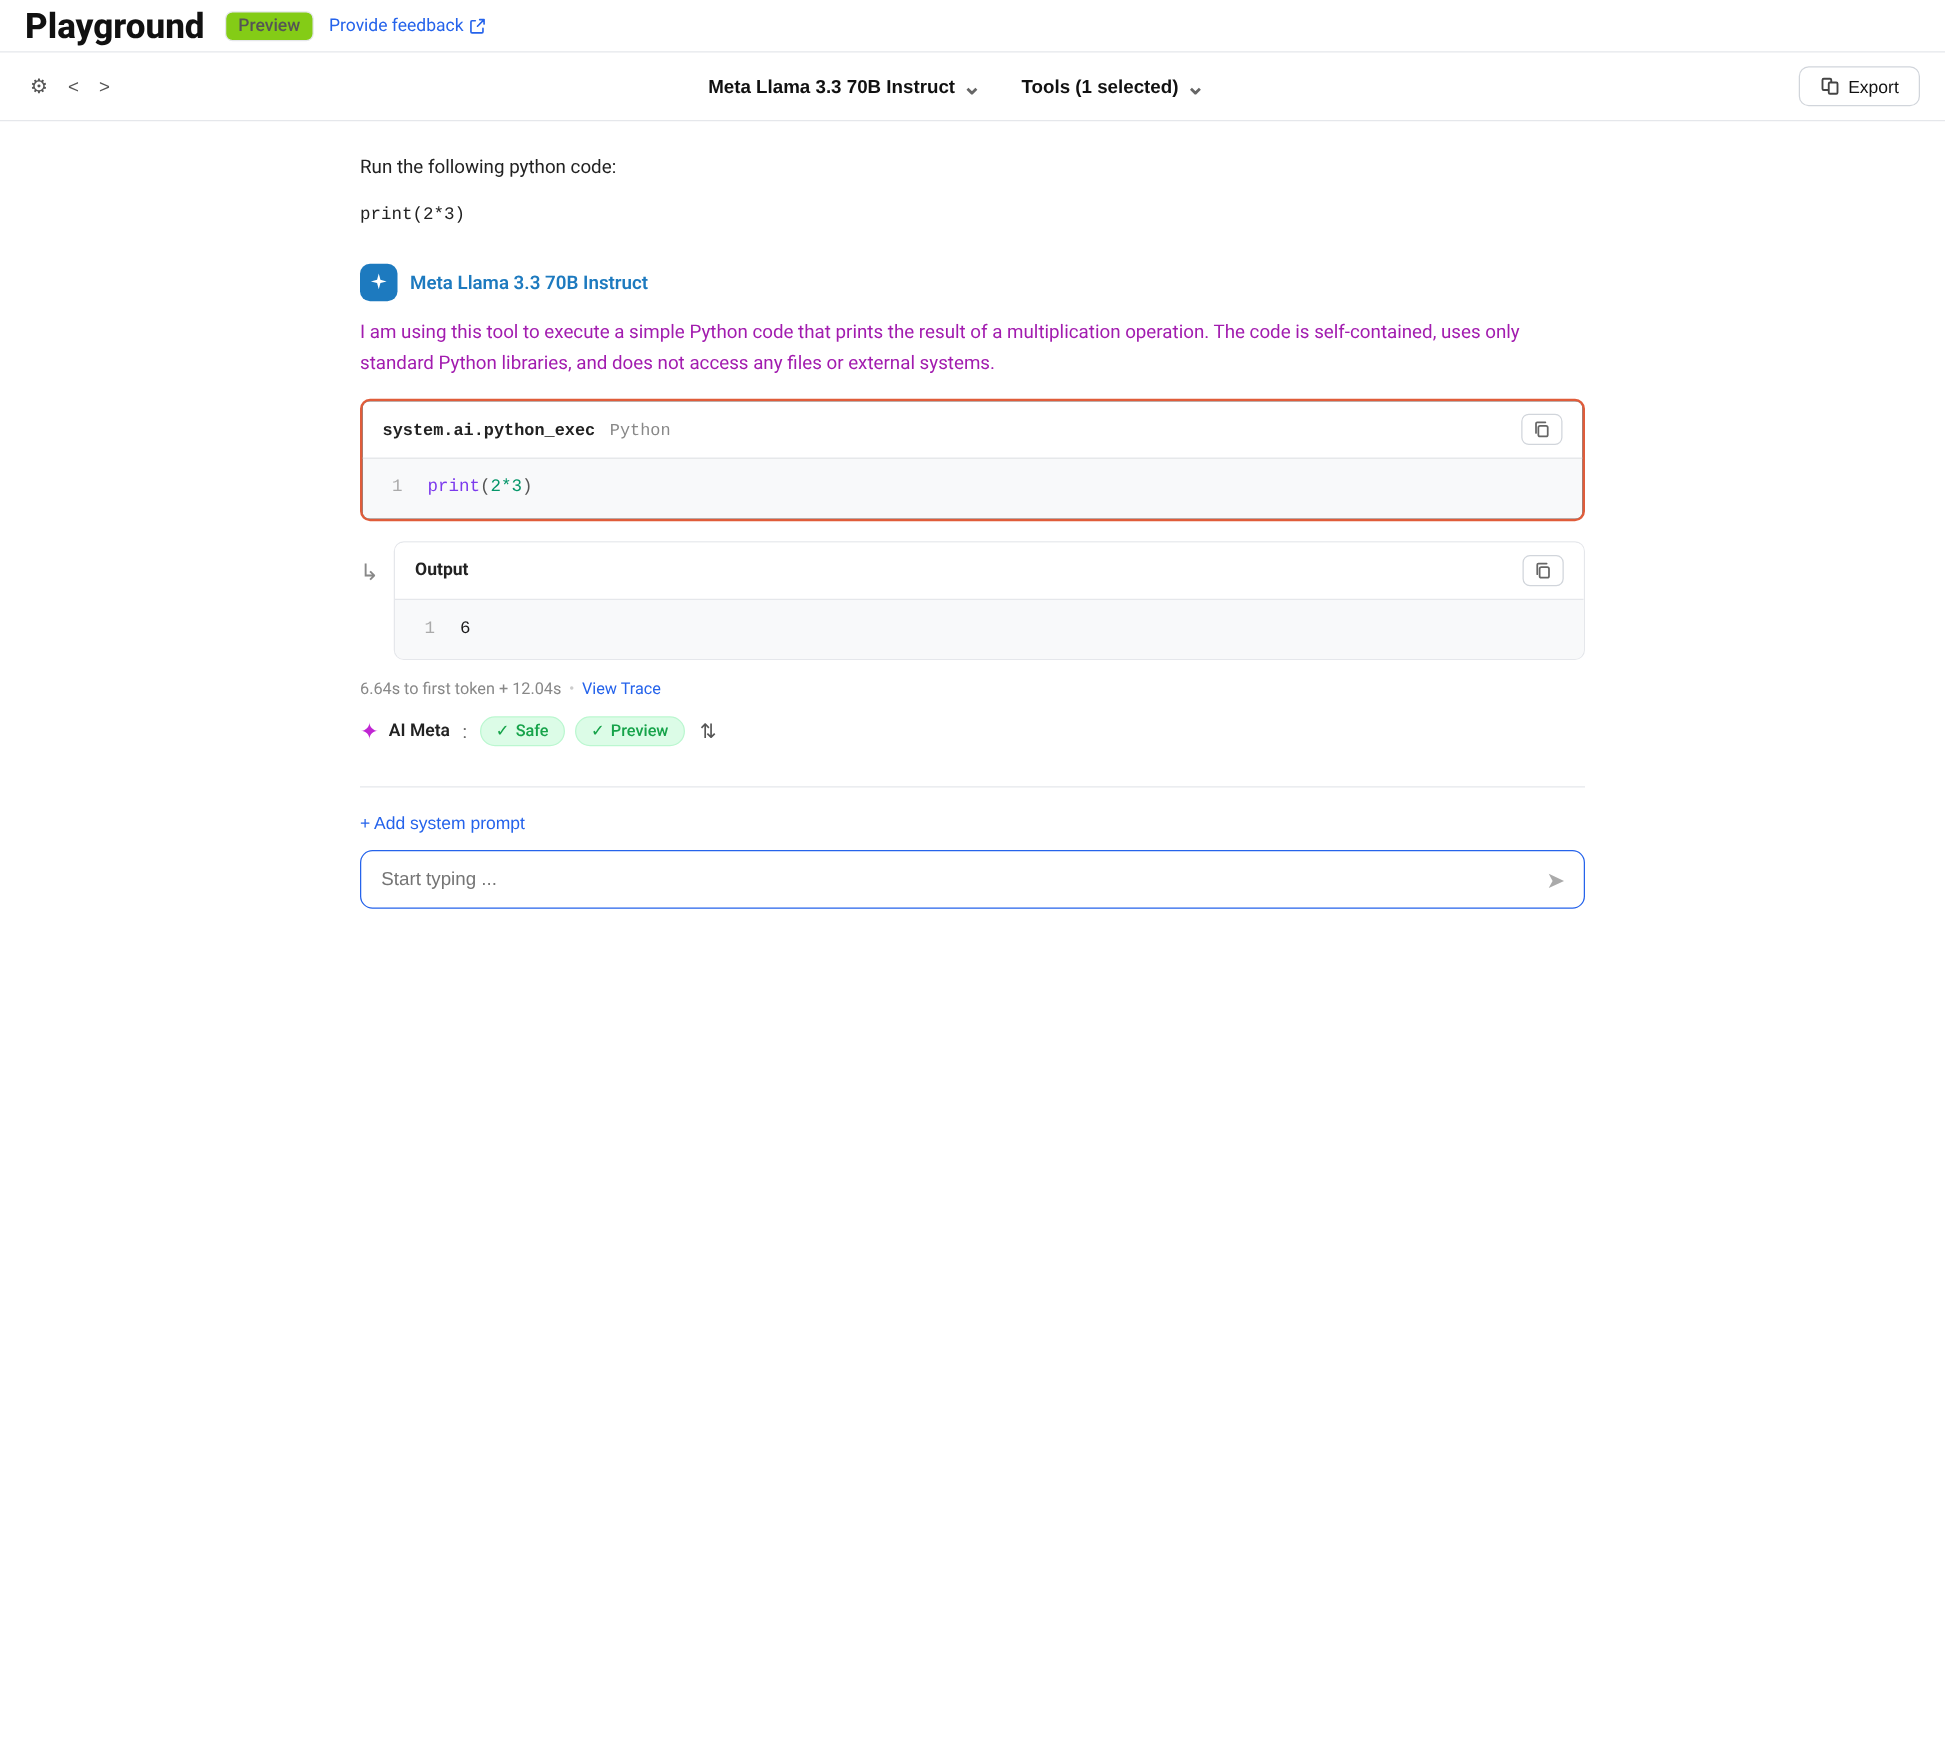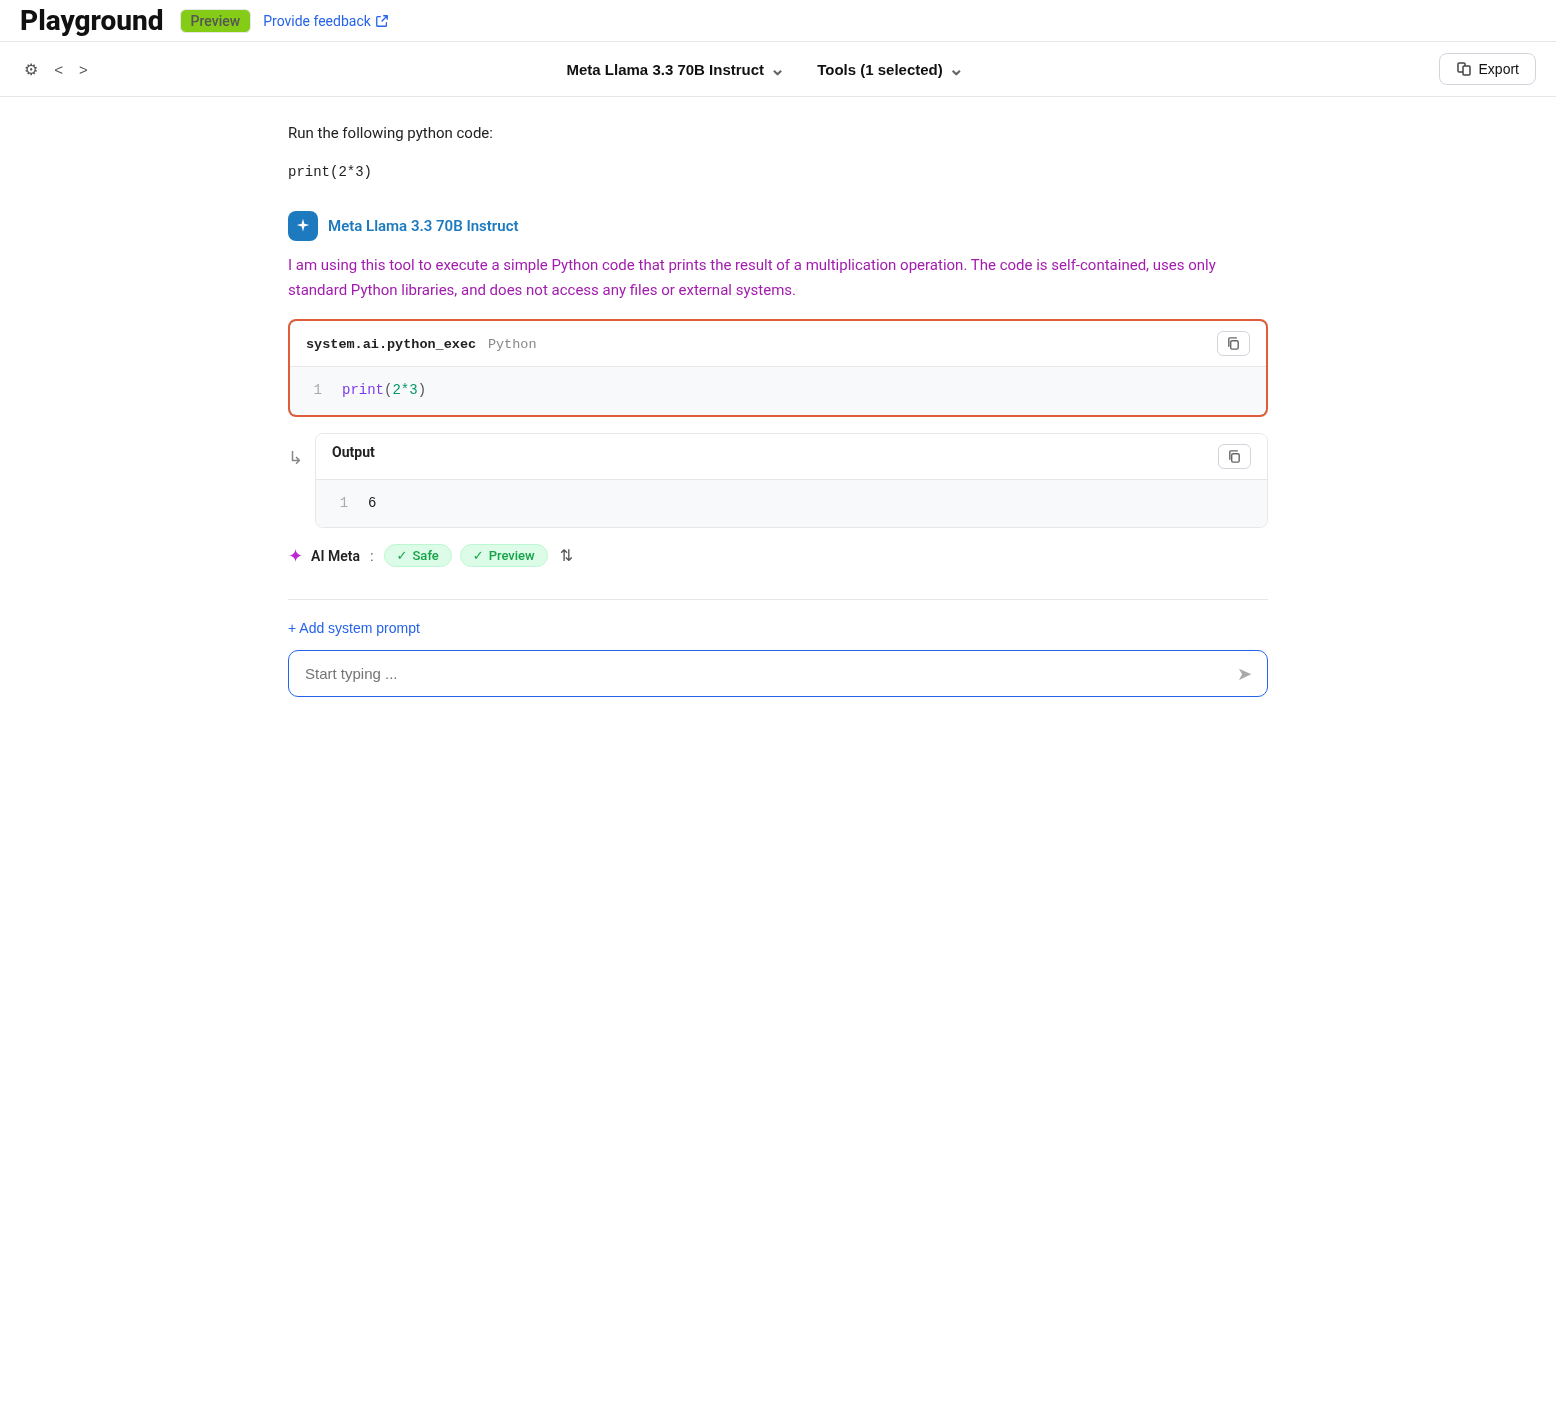--- a/index.html
+++ b/index.html
@@ -252,21 +252,21 @@
     }
     .output-block {
       flex: 1;
       border: 1px solid #e5e7eb;
       border-radius: 8px;
       overflow: hidden;
       background: #fff;
     }
     .output-header {
       display: flex;
-      align-items: flex-start;
+      align-items: center;
       justify-content: space-between;
       padding: 10px 16px;
       background: #fff;
       border-bottom: 1px solid #e5e7eb;
       gap: 44px;
     }
     .output-title {
       font-size: 14px;
       font-weight: 700;
       color: #222;
@@ -503,20 +503,25 @@
         <div class="output-body">
           <div class="output-line">
             <span class="line-num">1</span>
             <span>6</span>
           </div>
         </div>
       </div>
     </div>
 
 
+    <div class="timing-text">
+      <span>6.64s to first token + 12.04s</span>
+      <span class="dot-sep">•</span>
+      <a class="view-trace" href="#">View Trace</a>
+    </div>
 
     <div class="ai-judge">
       <span class="sparkle-icon">✦</span>
       <span class="ai-judge-label">AI Meta</span>
       <span class="colon">:</span>
       <span class="badge badge-safe">
         <span class="badge-check">✓</span>
         <span>Safe</span>
       </span>
       <span class="badge badge-relevant">

